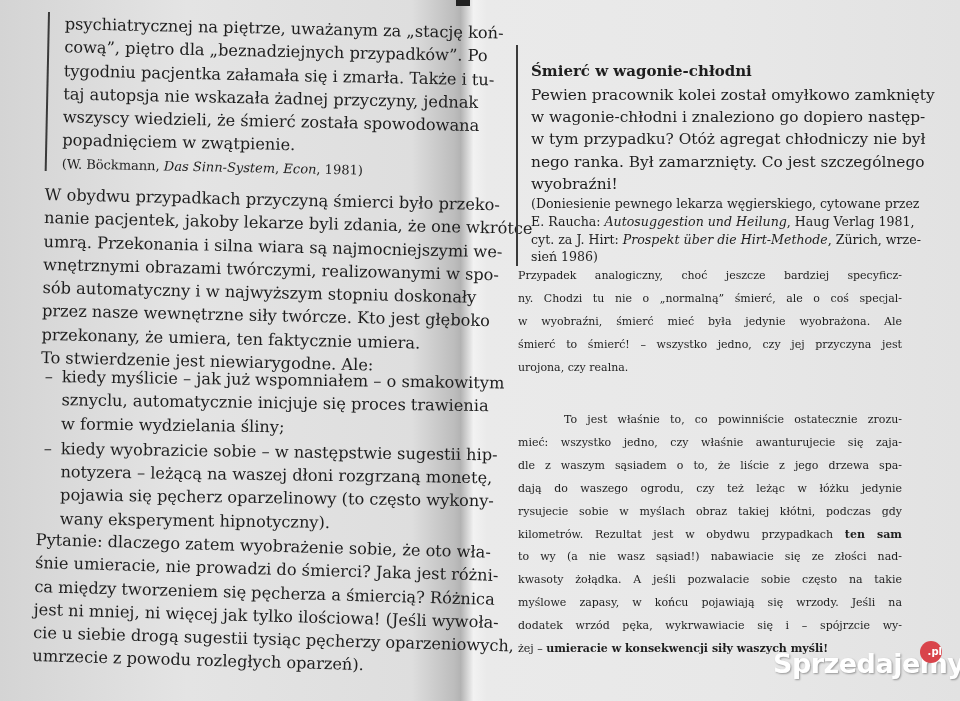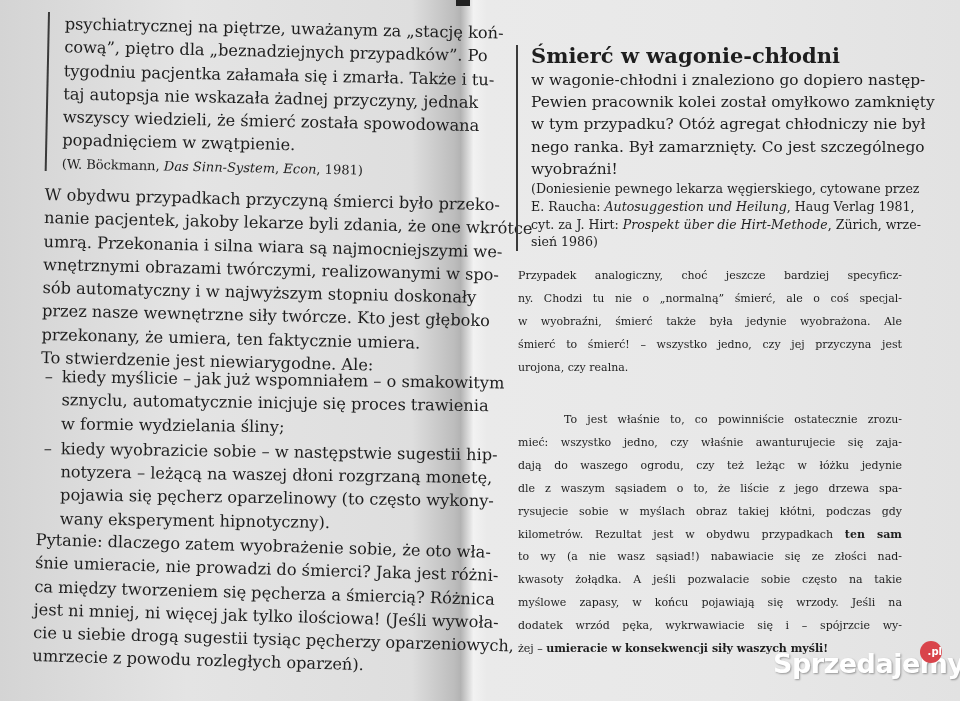--- a/index.html
+++ b/index.html
@@ -43,21 +43,21 @@
     .list-item { position: relative; padding-left: 17px; margin-bottom: 2px; }
     .list-item .dash { position: absolute; left: 0; top: 0; }
     .list-item .body { width: 378px; }
     .lp3 { position: absolute; left: 36px; top: 528px; width: 395px; transform: rotate(1.6deg); transform-origin: left top; }
 
     
     .box-right {
       position: absolute; left: 516px; top: 45px; width: 380px;
       border-left: 2px solid #3a3a3a; padding-left: 13px;
     }
-    .box-title { font-weight: bold; font-size: 21px; line-height: 22px; margin-bottom: 2px; }
+    .box-title { font-weight: bold; font-size: 15px; line-height: 22px; margin-bottom: 2px; margin-top: 15px; }
     .box-right .text { font-size: 15.4px; line-height: 22.2px; }
     .box-right .cite { }
     .rp1 { position: absolute; left: 518px; top: 265px; width: 384px; }
     .rp1 .text, .rp2 .text { font-size: 11px; line-height: 22.9px; }
     .rp2 { position: absolute; left: 518px; top: 409px; width: 384px; }
     .indent { padding-left: 46px; }
     b { font-weight: bold; }
 
     .watermark {
       position: absolute; left: 773px; top: 648px;
@@ -132,50 +132,50 @@
     <span class="line">śnie umieracie, nie prowadzi do śmierci? Jaka jest różni-</span>
     <span class="line">ca między tworzeniem się pęcherza a śmiercią? Różnica</span>
     <span class="line">jest ni mniej, ni więcej jak tylko ilościowa! (Jeśli wywoła-</span>
     <span class="line">cie u siebie drogą sugestii tysiąc pęcherzy oparzeniowych,</span>
     <span class="line last">umrzecie z powodu rozległych oparzeń).</span>
   </div>
 
   <div class="box-right">
     <div class="box-title">Śmierć w wagonie-chłodni</div>
     <div class="text">
+      <span class="line">Pewien pracownik kolei został omyłkowo zamknięty</span>
       <span class="line">w wagonie-chłodni i znaleziono go dopiero następ-</span>
-      <span class="line">Pewien pracownik kolei został omyłkowo zamknięty</span>
       <span class="line">w tym przypadku? Otóż agregat chłodniczy nie był</span>
       <span class="line">nego ranka. Był zamarznięty. Co jest szczególnego</span>
       <span class="line last">wyobraźni!</span>
     </div>
     <div class="cite small">
       <span class="line">(Doniesienie pewnego lekarza węgierskiego, cytowane przez</span>
       <span class="line"><span>E. Raucha: </span><i>Autosuggestion und Heilung</i><span>, Haug Verlag 1981,</span></span>
       <span class="line"><span>cyt. za J. Hirt: </span><i>Prospekt über die Hirt-Methode</i><span>, Zürich, wrze-</span></span>
       <span class="line last">sień 1986)</span>
     </div>
   </div>
 
   <div class="rp1">
     <div class="text">
       <span class="line">Przypadek analogiczny, choć jeszcze bardziej specyficz-</span>
       <span class="line">ny. Chodzi tu nie o „normalną” śmierć, ale o coś specjal-</span>
-      <span class="line">w wyobraźni, śmierć także była jedynie wyobrażona. Ale</span>
+      <span class="line">w wyobraźni, śmierć mieć była jedynie wyobrażona. Ale</span>
       <span class="line">śmierć to śmierć! – wszystko jedno, czy jej przyczyna jest</span>
       <span class="line last">urojona, czy realna.</span>
     </div>
   </div>
 
   <div class="rp2">
     <div class="text">
       <span class="line indent">To jest właśnie to, co powinniście ostatecznie zrozu-</span>
       <span class="line">mieć: wszystko jedno, czy właśnie awanturujecie się zaja-</span>
+      <span class="line">dle z waszym sąsiadem o to, że liście z jego drzewa spa-</span>
       <span class="line">dają do waszego ogrodu, czy też leżąc w łóżku jedynie</span>
-      <span class="line">dle z waszym sąsiadem o to, że liście z jego drzewa spa-</span>
       <span class="line">rysujecie sobie w myślach obraz takiej kłótni, podczas gdy</span>
       <span class="line"><span>kilometrów. Rezultat jest w obydwu przypadkach </span><b>ten sam</b></span>
       <span class="line">to wy (a nie wasz sąsiad!) nabawiacie się ze złości nad-</span>
       <span class="line">kwasoty żołądka. A jeśli pozwalacie sobie często na takie</span>
       <span class="line">myślowe zapasy, w końcu pojawiają się wrzody. Jeśli na</span>
       <span class="line">dodatek wrzód pęka, wykrwawiacie się i – spójrzcie wy-</span>
       <span class="line last"><span>żej – </span><b>umieracie w konsekwencji siły waszych myśli!</b></span>
     </div>
   </div>
 

